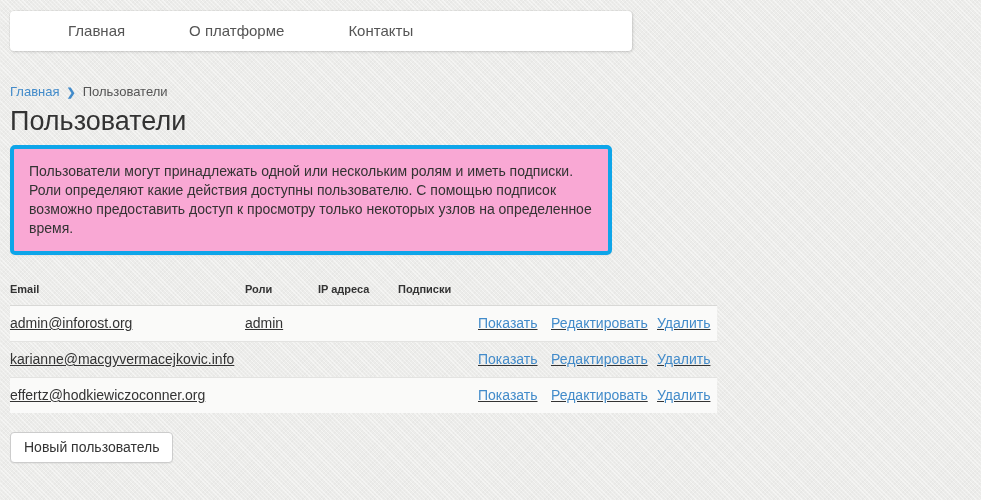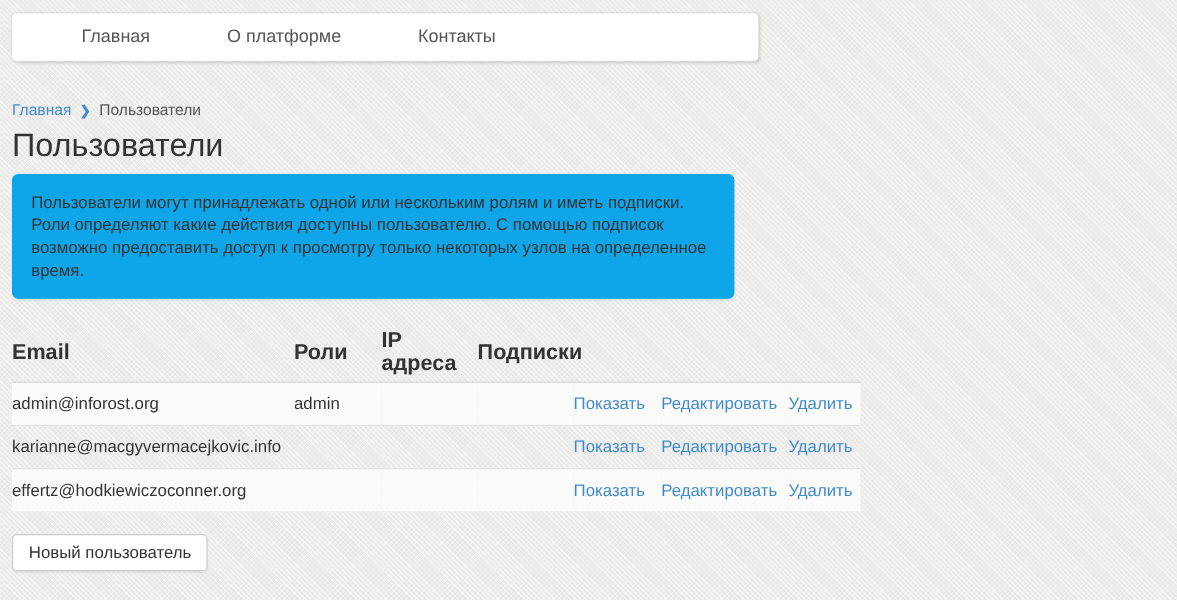--- a/index.html
+++ b/index.html
@@ -32,34 +32,34 @@
   .breadcrumb { margin-top:32px; font-size:13px; height:18px; line-height:18px; }
   .breadcrumb a { color:#428bca; text-decoration:none; cursor:pointer; }
   .breadcrumb .sep { color:#428bca; font-size:11px; margin:0 7px; font-weight:bold; }
   .breadcrumb .current { color:#555; }
 
   
   h1.page-title { margin-top:5px; font-size:27px; font-weight:500; color:#333; line-height:30px; }
 
   
   .info-box {
-    margin-top:9px; width:602px; background:#0ea5e9;
-    border:1px solid #0ea5e9; border-radius:5px;
+    margin-top:9px; width:602px; background:#f9a8d4;
+    border:4px solid #0ea5e9; border-radius:5px;
     box-shadow:0 1px 2px rgba(0,0,0,.05);
     padding:13px 15px;
   }
   .info-box p { font-size:14px; line-height:19px; color:#333; width:565px; }
 
   
   table.users { margin-top:21px; width:707px; border-collapse:collapse; table-layout:fixed; }
   table.users th {
-    text-align:left; font-size:18px; font-weight:bold; color:#333;
+    text-align:left; font-size:11px; font-weight:bold; color:#333;
     padding:4px 0 6px 0; line-height:19px; border-bottom:1px solid #d8d8d6;
   }
-  table.users td { font-size:14px; color:#333; padding:8px 0; line-height:19px; }
+  table.users td { font-size:14px; color:#333; padding:8px 0; line-height:19px;text-decoration:underline; }
   table.users tbody tr { border-top:1px solid #e3e3e1; }
   table.users tbody tr:first-child { border-top:none; }
   table.users tbody tr:nth-child(odd) { background:#fafaf9; }
   .col-email { width:235px; }
   .col-roles { width:73px; }
   .col-ip { width:80px; }
   .col-subs { width:80px; }
   .col-show { width:73px; }
   .col-edit { width:106px; }
   .col-del { width:60px; }

